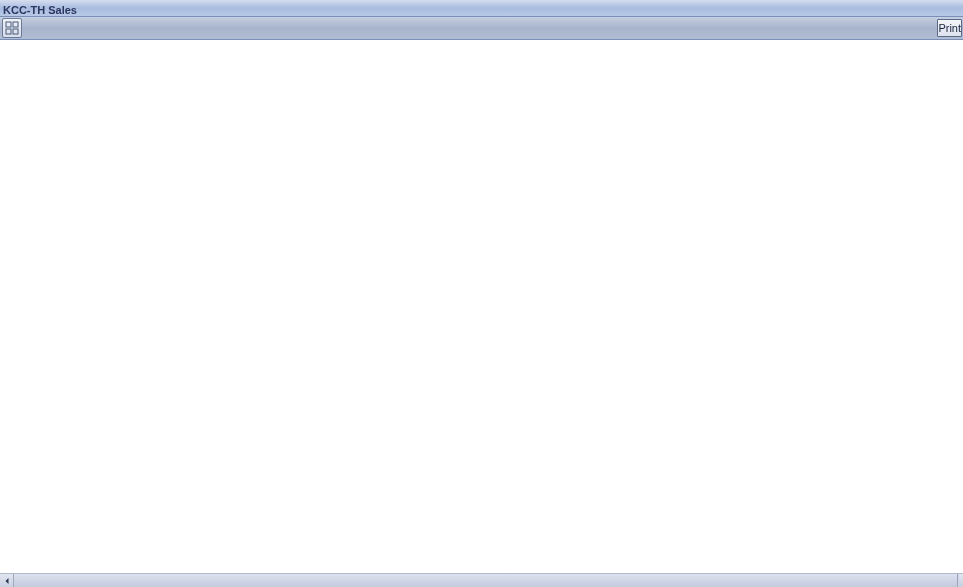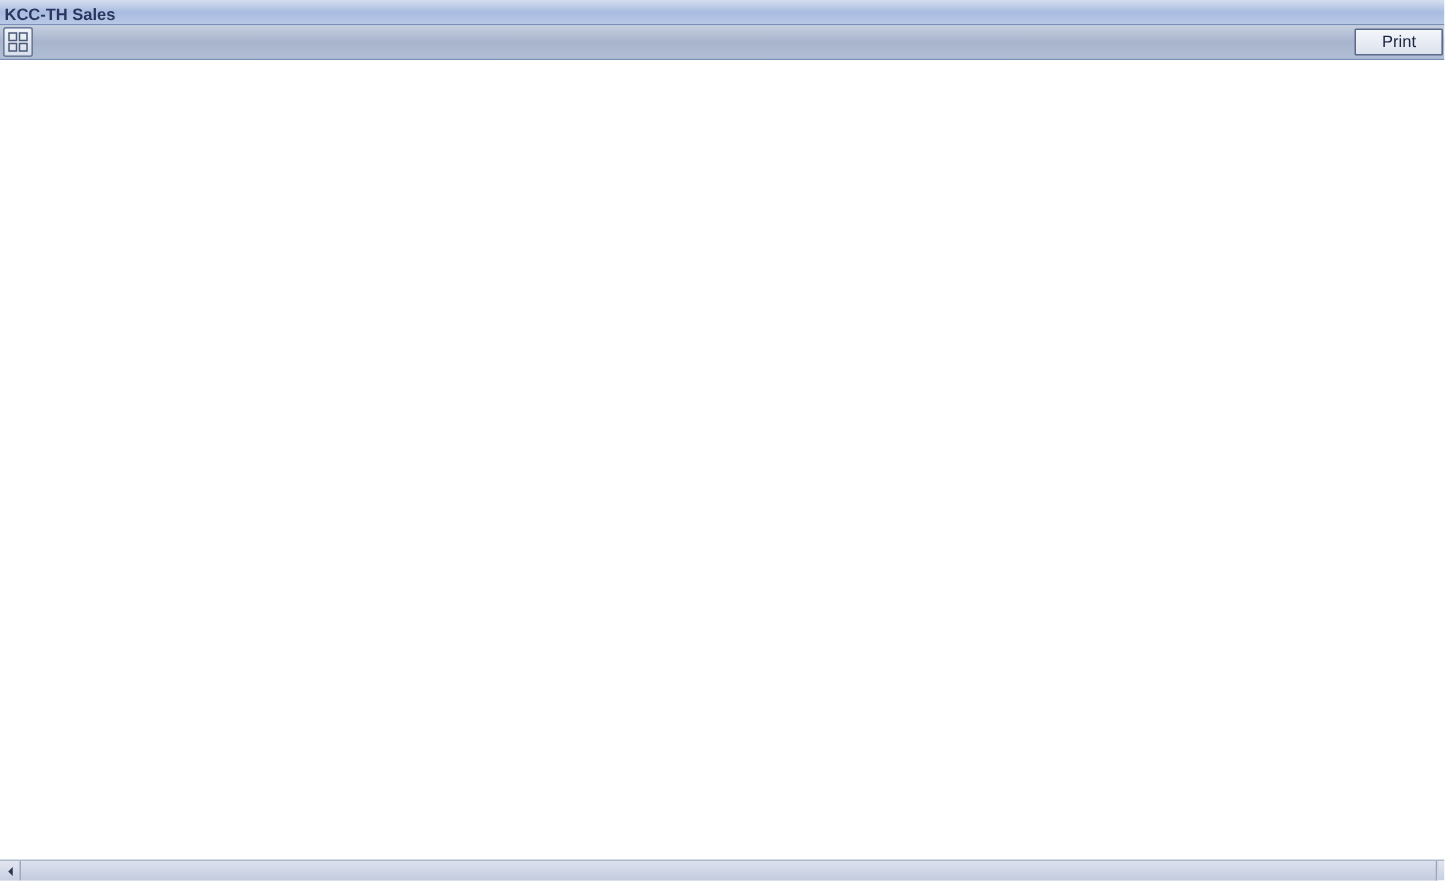--- a/index.html
+++ b/index.html
@@ -57,21 +57,21 @@
     .icon-button svg {
       width: 14px;
       height: 14px;
     }
     .toolbar-right {
       display: flex;
       align-items: center;
     }
     .print-button {
       height: 18px;
-      padding: 0 17px;
+      padding: 0 0;
       border: 1px solid #5a6a88;
       background: linear-gradient(to bottom, #f4f6fa 0%, #dce2ee 100%);
       font-size: 11px;
       color: #1a2540;
       cursor: pointer;
       border-radius: 1px;
       display: flex;
       align-items: center;
     }
     .content-area {

